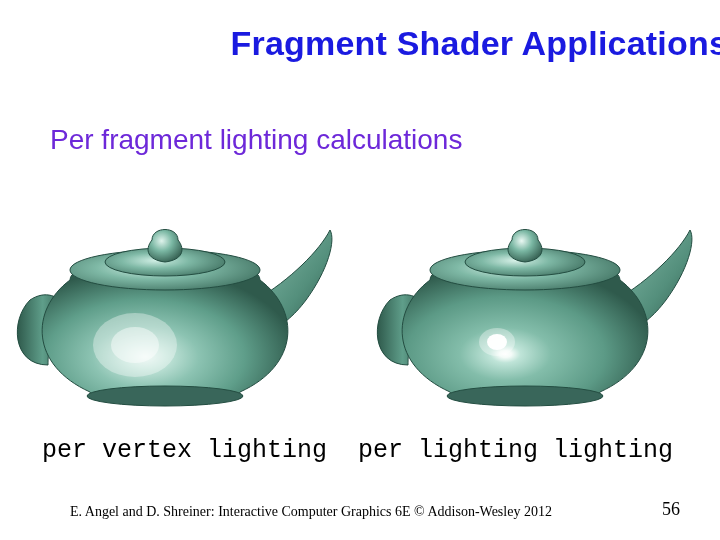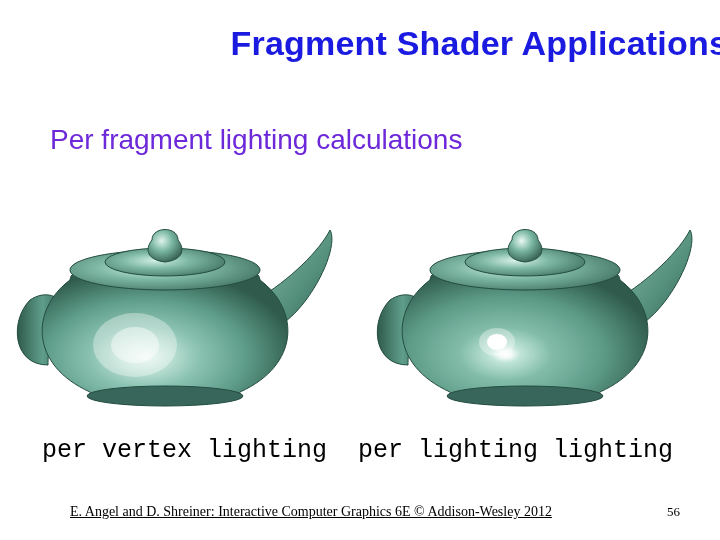--- a/index.html
+++ b/index.html
@@ -84,27 +84,26 @@
     left: 0;
     width: 720px;
     font-family: "Times New Roman", Times, serif;
     font-size: 14px;
     color: #000000;
   }
   .footer-text {
     position: absolute;
     left: 70px;
     bottom: 0;
-    text-decoration: underline;
   }
   .page-num {
     position: absolute;
     right: 40px;
     bottom: 0;
-    font-size: 13px;
+    font-size: 18px;
   }
 </style>
 </head>
 <body>
 
 <div class="slide">
 
   <div class="title">Fragment Shader Applications</div>
 
   <div class="subtitle">Per fragment lighting calculations</div>

